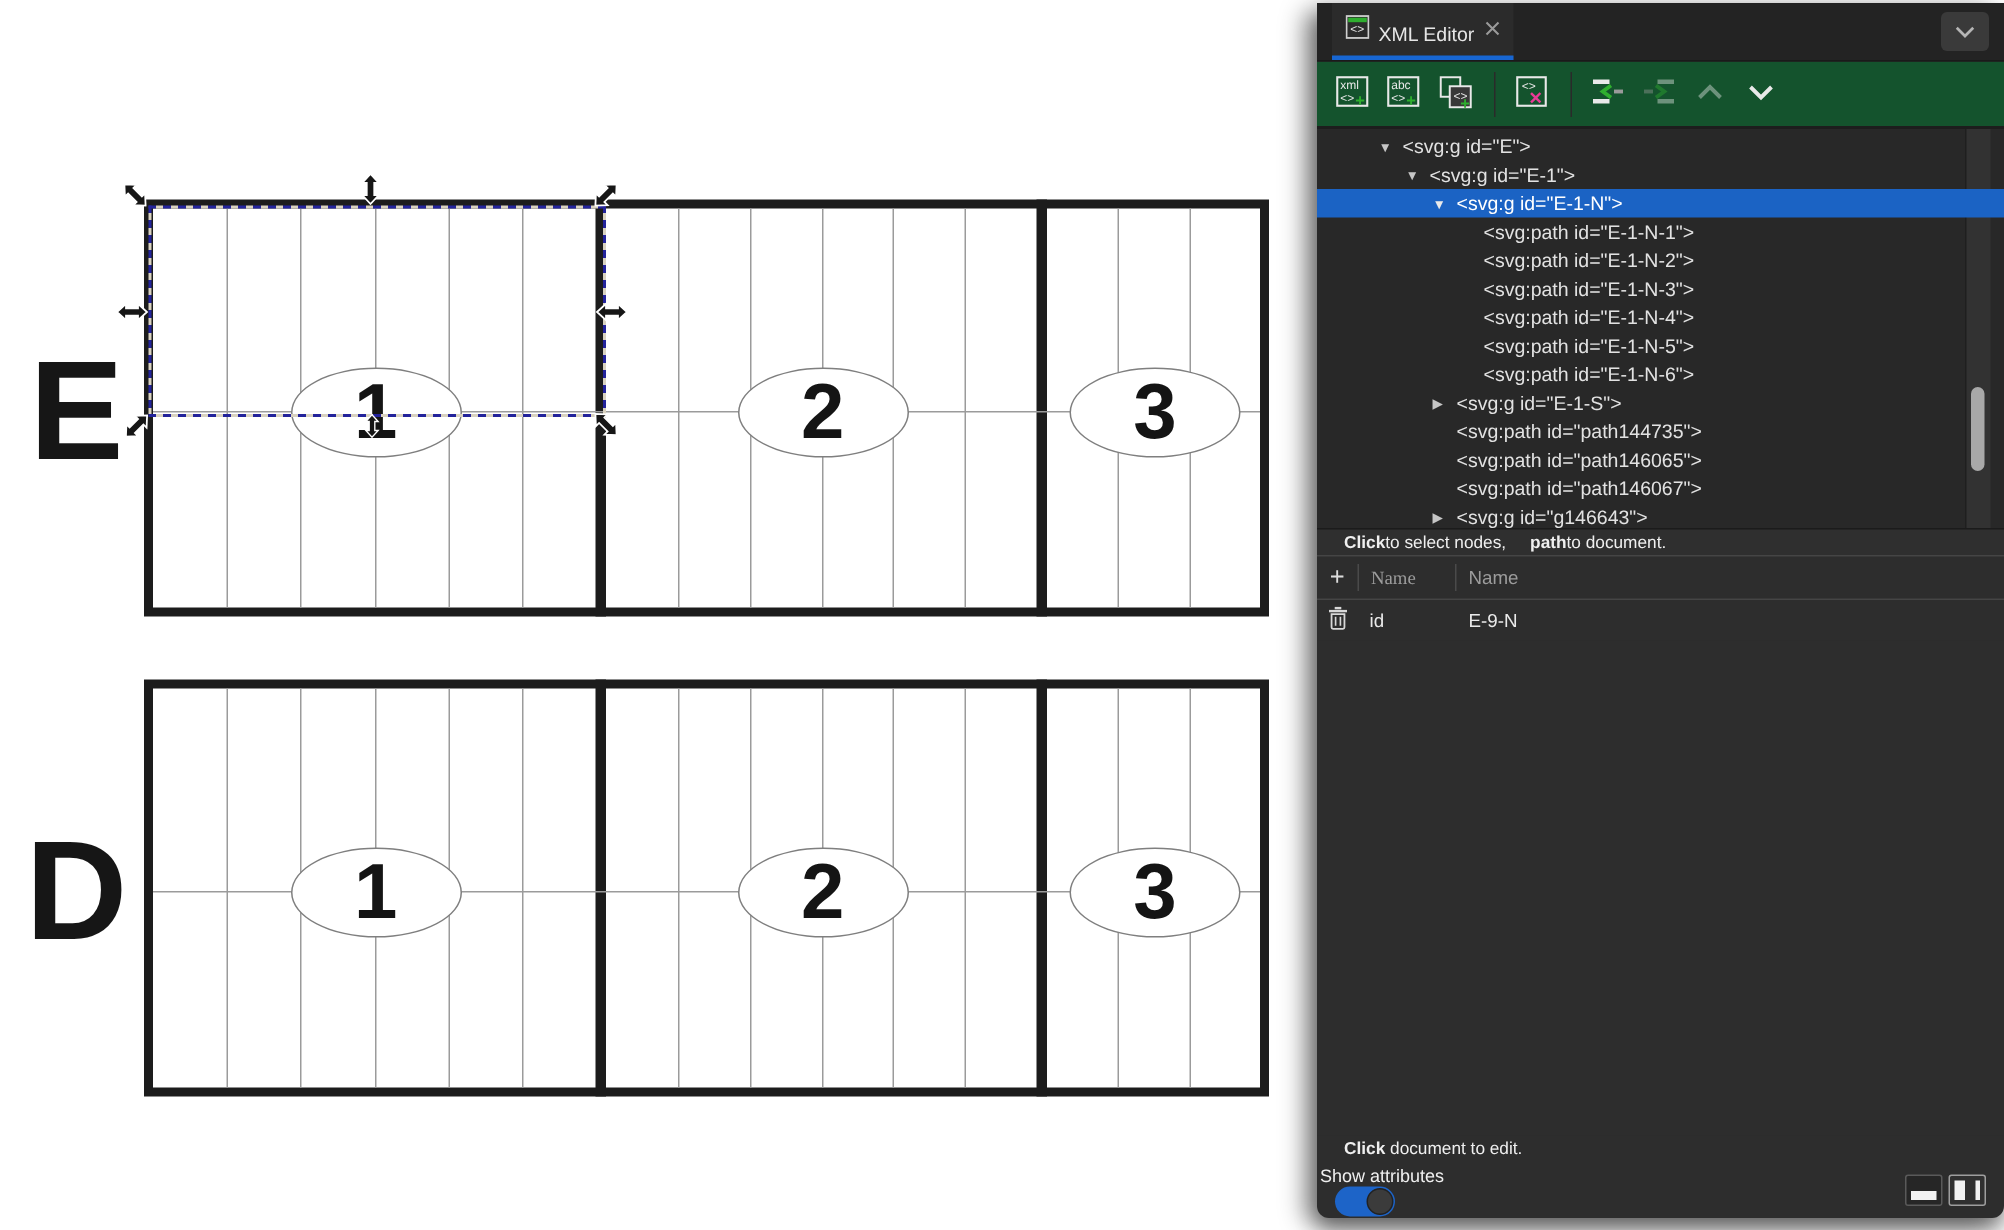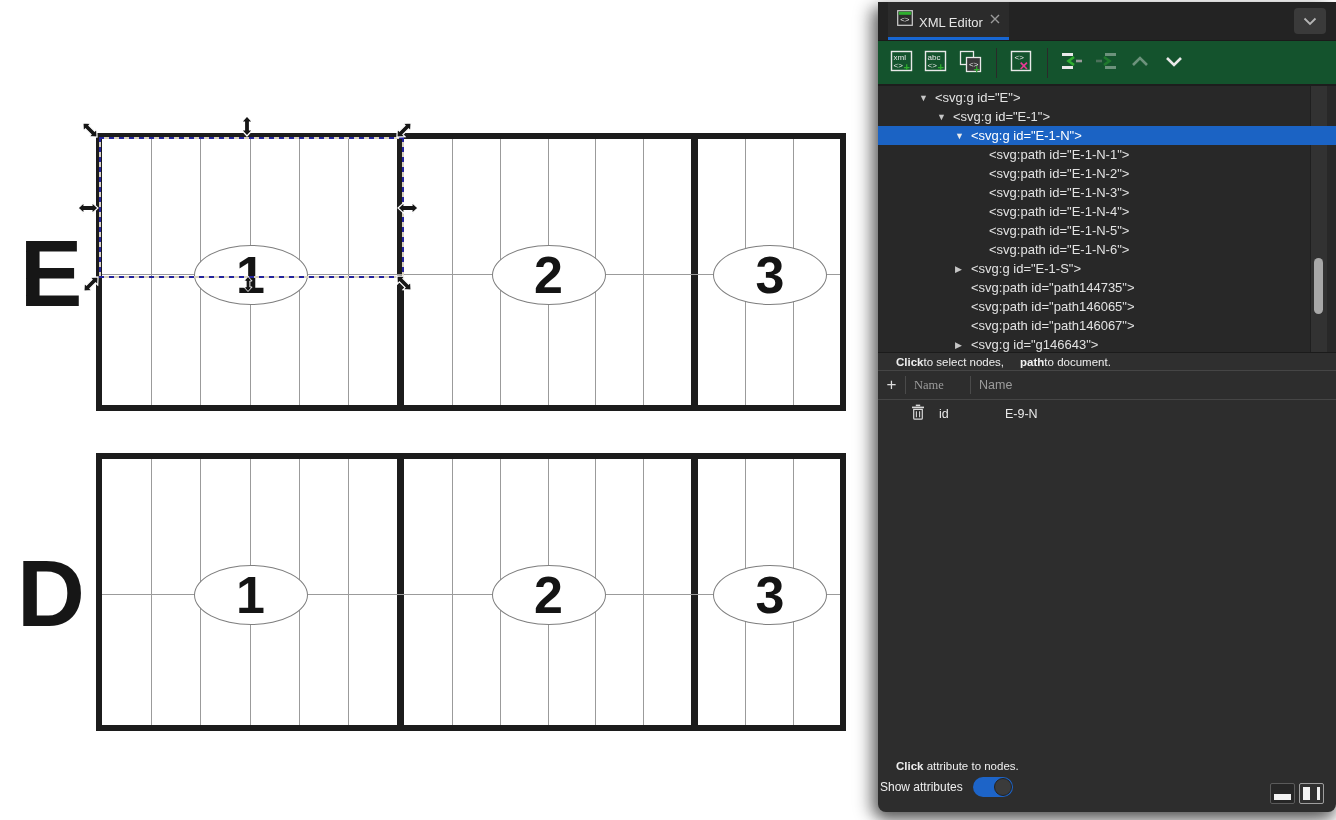--- a/index.html
+++ b/index.html
@@ -53,28 +53,28 @@
   #tree-scroll-thumb{position:absolute;left:3px;width:9px;border-radius:4.5px;background:#a8a8a8;}
   #tree-hint{height:17px;background:#2f2f2f;border-top:1px solid #1b1b1b;font-size:11.5px;
              color:#efefef;display:flex;align-items:center;padding-left:2px;flex:0 0 auto;}
   #attr-header{height:28px;display:flex;align-items:center;border-top:1px solid #454545;
                border-bottom:1px solid #454545;flex:0 0 auto;}
   .hdr-cell{color:#9c9c9c;font-size:12.5px;}
   #attr-add{width:27px;display:flex;align-items:center;justify-content:center;font-size:17px;color:#dcdcdc;}
   .v-sep{width:1px;height:18px;background:#4a4a4a;}
   #attr-name-hdr{width:56px;padding-left:8px;font-family:Liberation Serif, serif;}
   #attr-value-hdr{padding-left:8px;}
-  #attr-row{height:27px;display:flex;align-items:center;flex:0 0 auto;padding-left:26px;}
+  #attr-row{height:27px;display:flex;align-items:center;flex:0 0 auto;}
   #attr-del{width:27px;display:flex;align-items:center;justify-content:center;}
   #attr-name{width:57px;padding-left:8px;color:#eaeaea;font-size:12.5px;}
   #attr-value{padding-left:9px;color:#eaeaea;font-size:12.5px;}
   #attr-empty{flex:1 1 auto;background:#2d2d2d;}
   #panel-footer{flex:0 0 52px;position:relative;padding:3px 0 0 2px;}
   #footer-hint{font-size:11.5px;color:#efefef;}
-  #footer-row2{margin-top:5px;display:flex;align-items:center;}
+  #footer-row2{margin-top:5px;display:flex;flex-direction:column;}
   #show-attr-label{font-size:12px;color:#efefef;}
   #attr-toggle{margin-left:10px;width:40px;height:20px;border-radius:10px;background:#1d64c8;position:relative;}
   #attr-toggle .knob{position:absolute;top:1px;right:1px;width:18px;height:18px;border-radius:50%;
                      background:#3b3b3b;border:1px solid #222;box-sizing:border-box;}
   #layout-btns{position:absolute;right:12px;bottom:8px;display:flex;gap:4px;}
   .layout-btn{width:23px;height:19px;background:#262626;border:1px solid #5a5a5a;border-radius:2px;position:relative;}
   .layout-btn.active{border-color:#9e9e9e;background:#303030;}
   .layout-btn .bar-h{position:absolute;left:3px;right:3px;bottom:3px;height:6px;background:#f2f2f2;}
   .layout-btn .bar-v1{position:absolute;left:3px;top:3px;bottom:3px;width:7px;background:#f2f2f2;}
   .layout-btn .bar-v2{position:absolute;right:3px;top:3px;bottom:3px;width:3px;background:#f2f2f2;}
@@ -340,21 +340,21 @@
           </svg>
         </span>
       </div>
       <div id="attr-name">id</div>
       <div id="attr-value">E-9-N</div>
     </div>
 
     <div id="attr-empty"></div>
 
     <div id="panel-footer">
-      <div id="footer-hint"><span class="bold">Click</span><span> attribute to nodes.</span></div>
+      <div id="footer-hint"><span class="bold">Click</span><span> document to edit.</span></div>
       <div id="footer-row2">
         <span id="show-attr-label">Show attributes</span>
         <div id="attr-toggle">
             <div class="knob"></div>
           </div>
       </div>
       <div id="layout-btns">
         <div class="layout-btn">
             <div class="bar-h"></div>
           </div>

